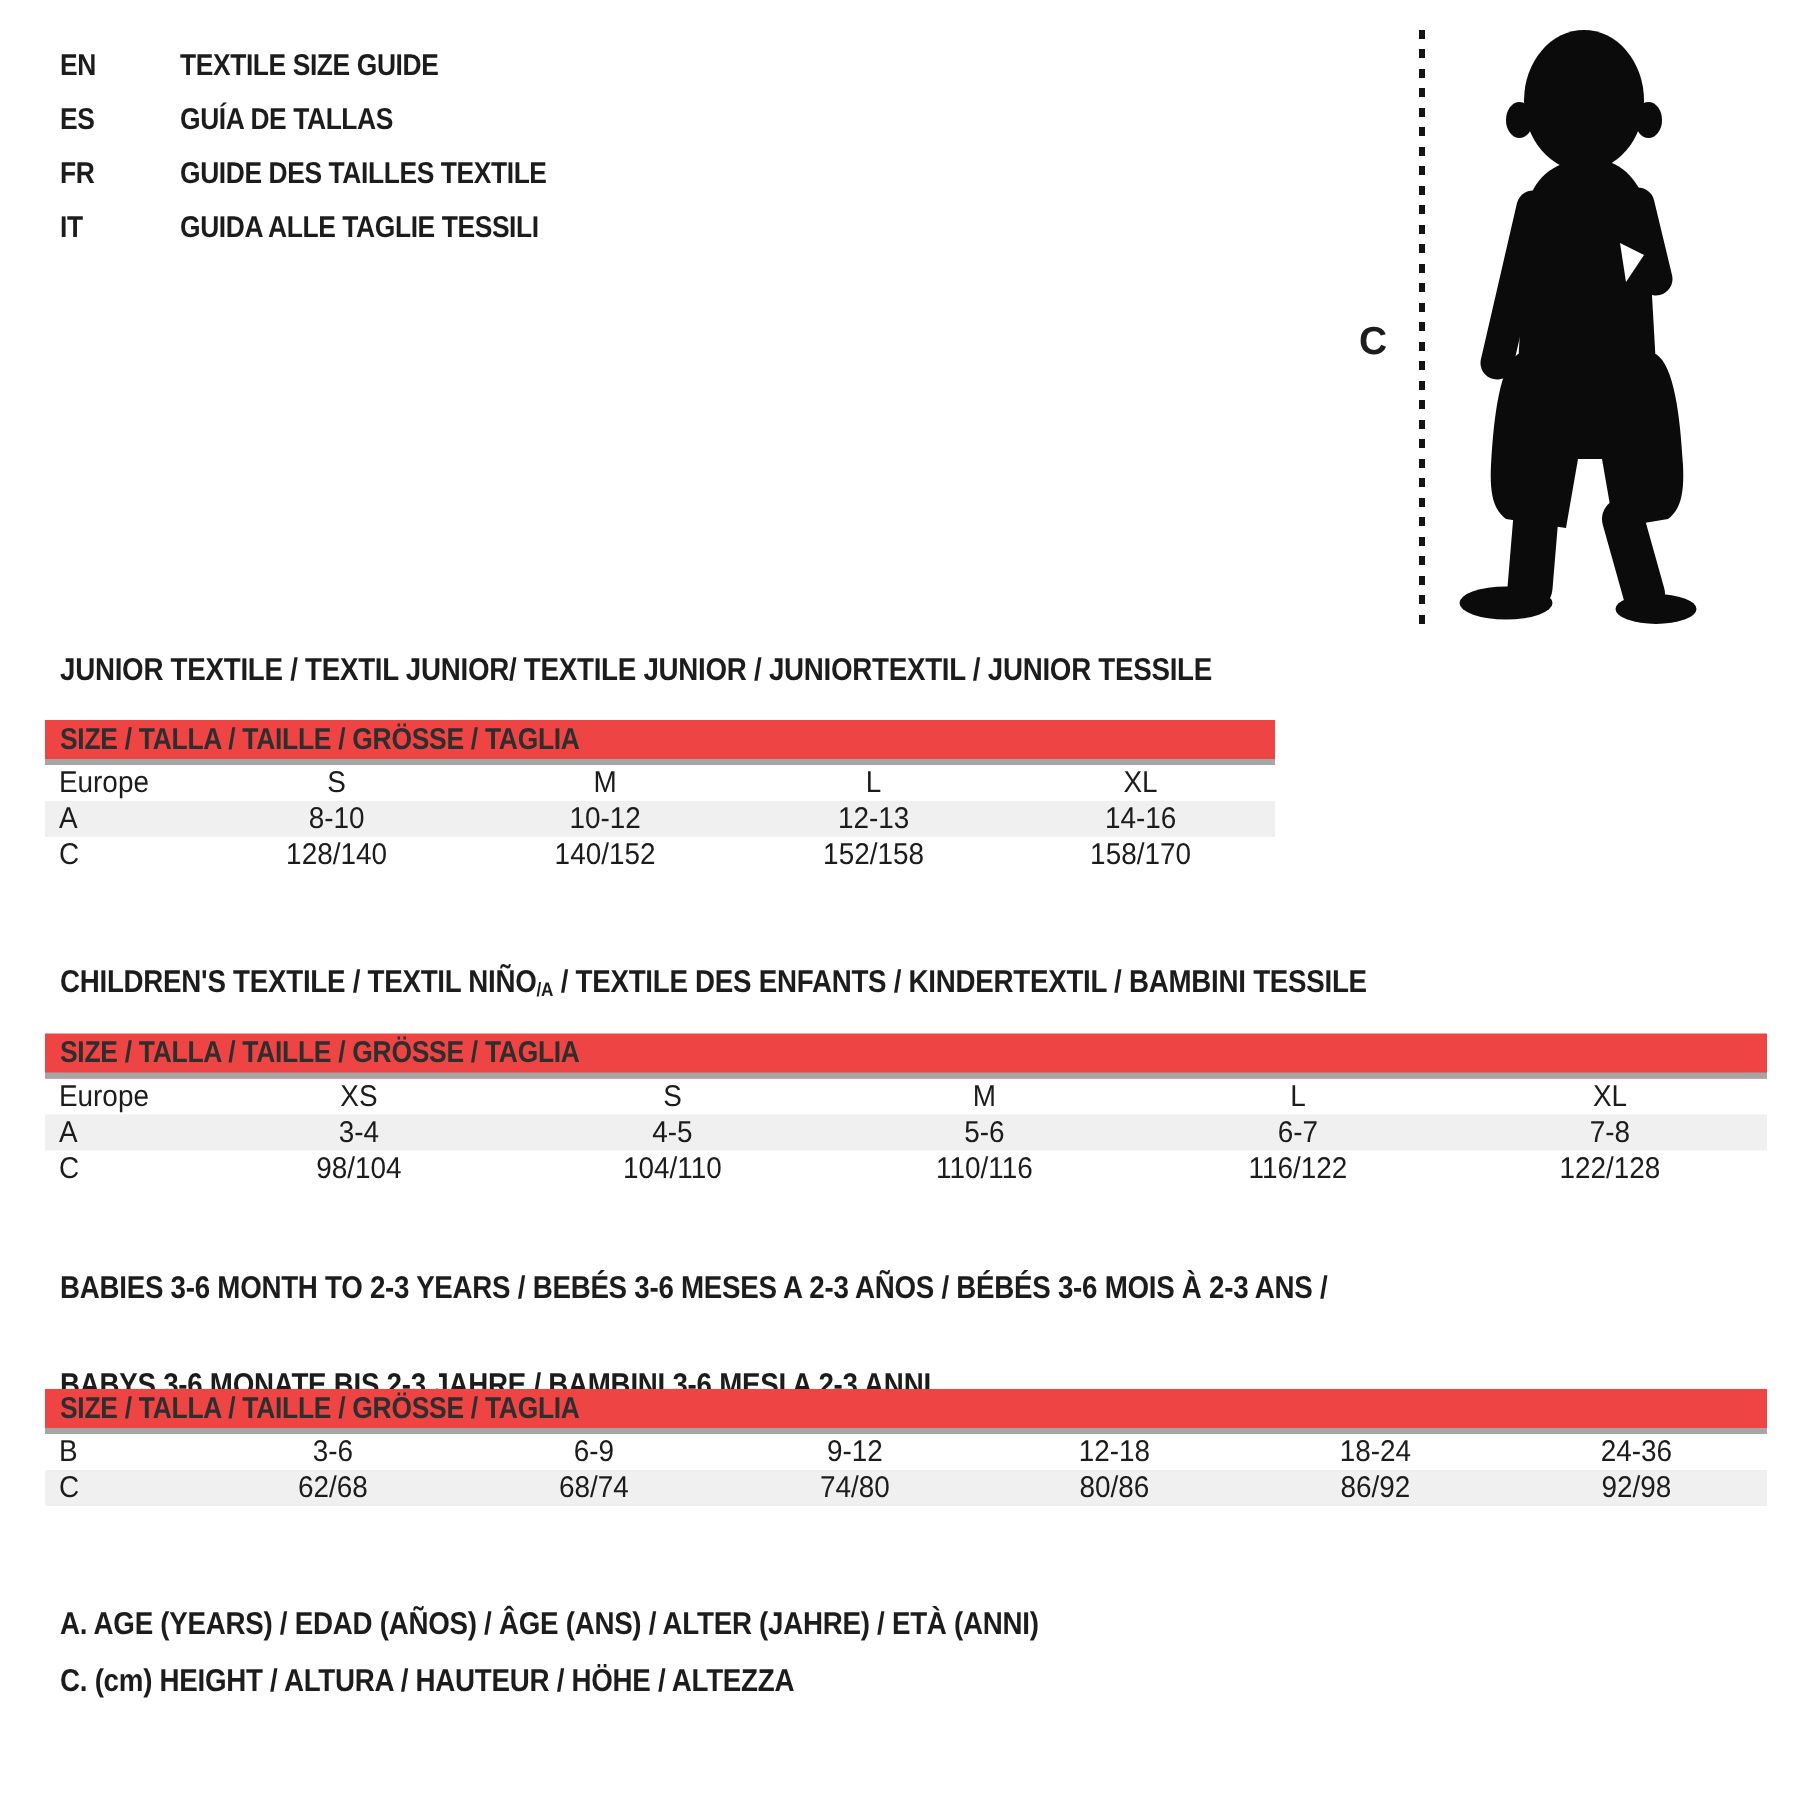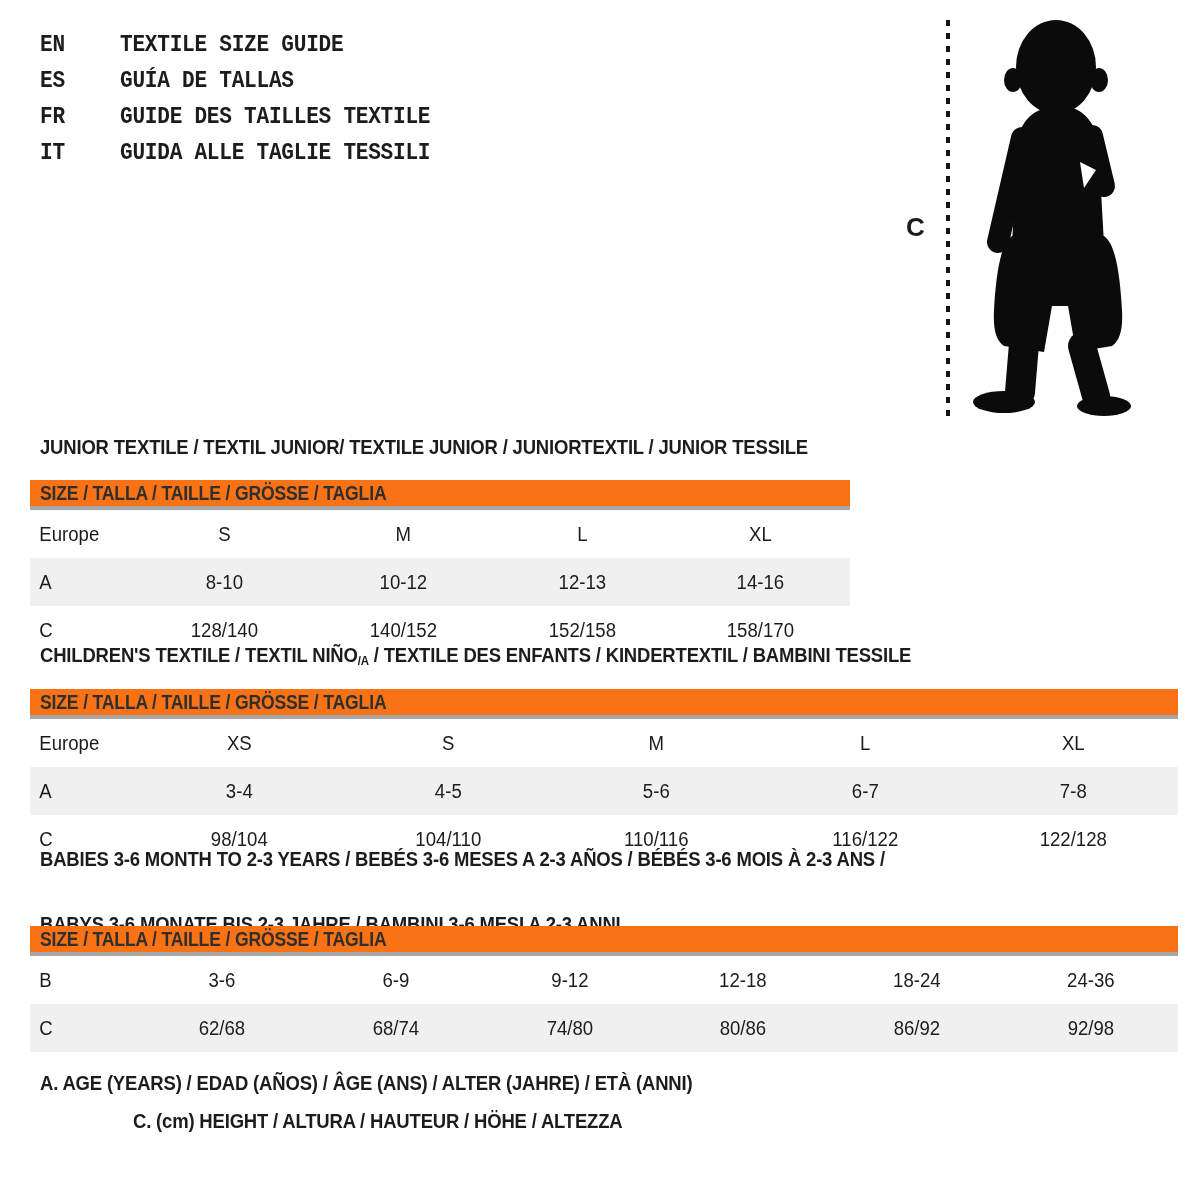--- a/index.html
+++ b/index.html
@@ -5,52 +5,52 @@
   html,body{margin:0;padding:0;}
   body{
     width:1200px;height:1200px;background:#ffffff;
     font-family:"Liberation Sans","DejaVu Sans",sans-serif;
     color:#1c1c1c;position:relative;overflow:hidden;
   }
   .cond{display:inline-block;transform:scaleX(0.88);transform-origin:0 50%;white-space:nowrap;}
 
   
   .lang-header{position:absolute;left:40px;top:26px;}
-  .lang-row{display:flex;height:36px;align-items:center;font-weight:bold;font-size:24px;letter-spacing:-0.3px;font-family:Liberation Mono, monospace;}
+  .lang-row{display:flex;height:36px;align-items:center;font-weight:bold;font-size:20px;letter-spacing:-0.3px;}
   .lang-code{width:80px;flex:0 0 80px;}
   .lang-label{flex:1;}
 
   
   .measure-line{
     position:absolute;left:946px;top:20px;width:4px;height:398px;
     background:repeating-linear-gradient(180deg,#141414 0 6px,transparent 6px 13px);
   }
   .measure-label{position:absolute;left:906px;top:212px;font-size:26px;font-weight:bold;}
   .silhouette{position:absolute;left:964px;top:14px;}
 
   
   .tbl-title{position:absolute;left:40px;font-size:21px;font-weight:bold;line-height:24px;white-space:nowrap;letter-spacing:-0.2px;}
   .tbl-title .sub{font-size:13px;vertical-align:-3px;font-weight:bold;}
 
   
   .tbl{position:absolute;left:30px;}
   .size-bar{
-    height:26px;background:#f97316;border-bottom:4px solid #a6a6a6;
+    height:26px;background:#ef4444;border-bottom:4px solid #a6a6a6;
     display:flex;align-items:center;padding-left:10px;
     font-size:20px;font-weight:bold;color:#2e2e2e;letter-spacing:-0.2px;
   }
   .size-bar span{display:inline-block;transform:scaleX(0.88);transform-origin:0 50%;white-space:nowrap;}
-  .trow{display:flex;height:48px;align-items:center;font-size:20px;}
+  .trow{display:flex;height:24px;align-items:center;font-size:20px;}
   .trow.alt{background:#f0f0f0;}
   .cell{flex:1;text-align:center;transform:scaleX(0.93);transform-origin:50% 50%;white-space:nowrap;}
   .cell.label{flex:0 0 105px;text-align:left;padding-left:10px;box-sizing:border-box;transform-origin:0 50%;}
 
   
   .legend{position:absolute;left:40px;top:1071px;}
-  .legend-line{font-size:21px;font-weight:bold;line-height:24px;margin-bottom:14px;white-space:nowrap;letter-spacing:-0.2px;text-align:center;}
+  .legend-line{font-size:21px;font-weight:bold;line-height:24px;margin-bottom:14px;white-space:nowrap;letter-spacing:-0.2px;}
 
   #t1-title{top:435px;}
   #t1{top:480px;width:820px;}
   #t2-title{top:643px;}
   #t2{top:689px;width:1148px;}
   #t3-title-1{top:847px;}
   #t3-title-2{top:912px;}
   #t3{top:926px;width:1148px;}
 </style>
 </head>

